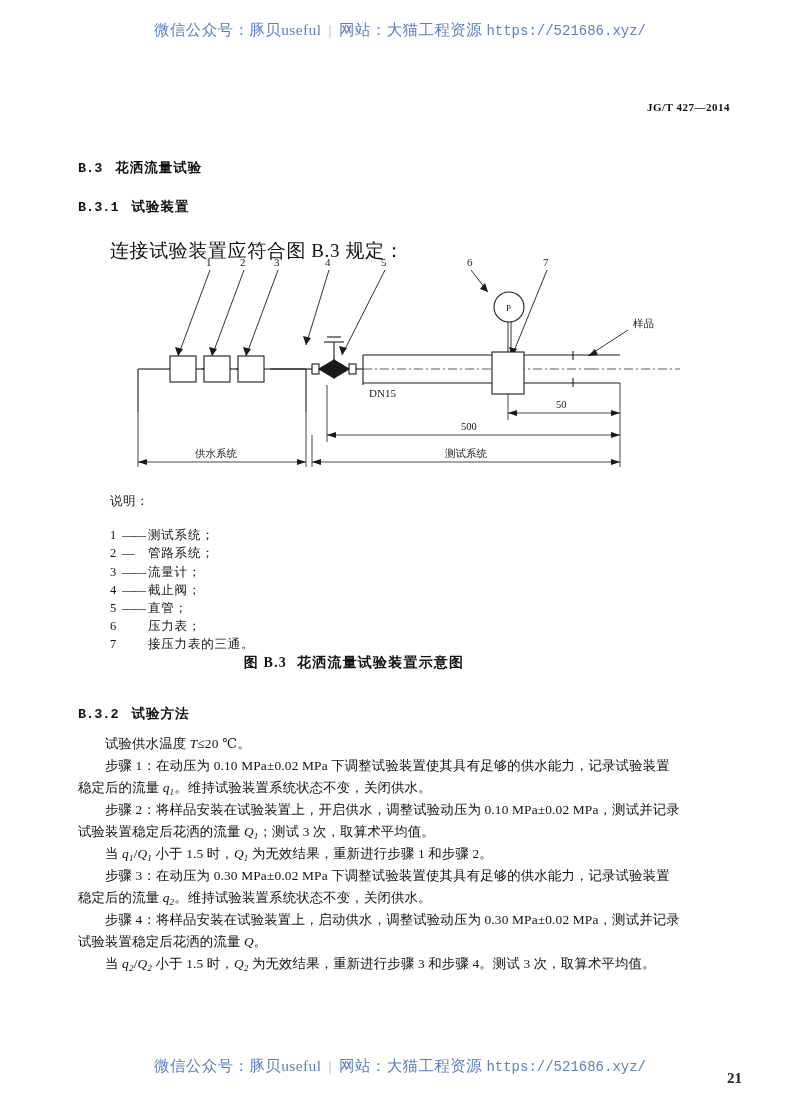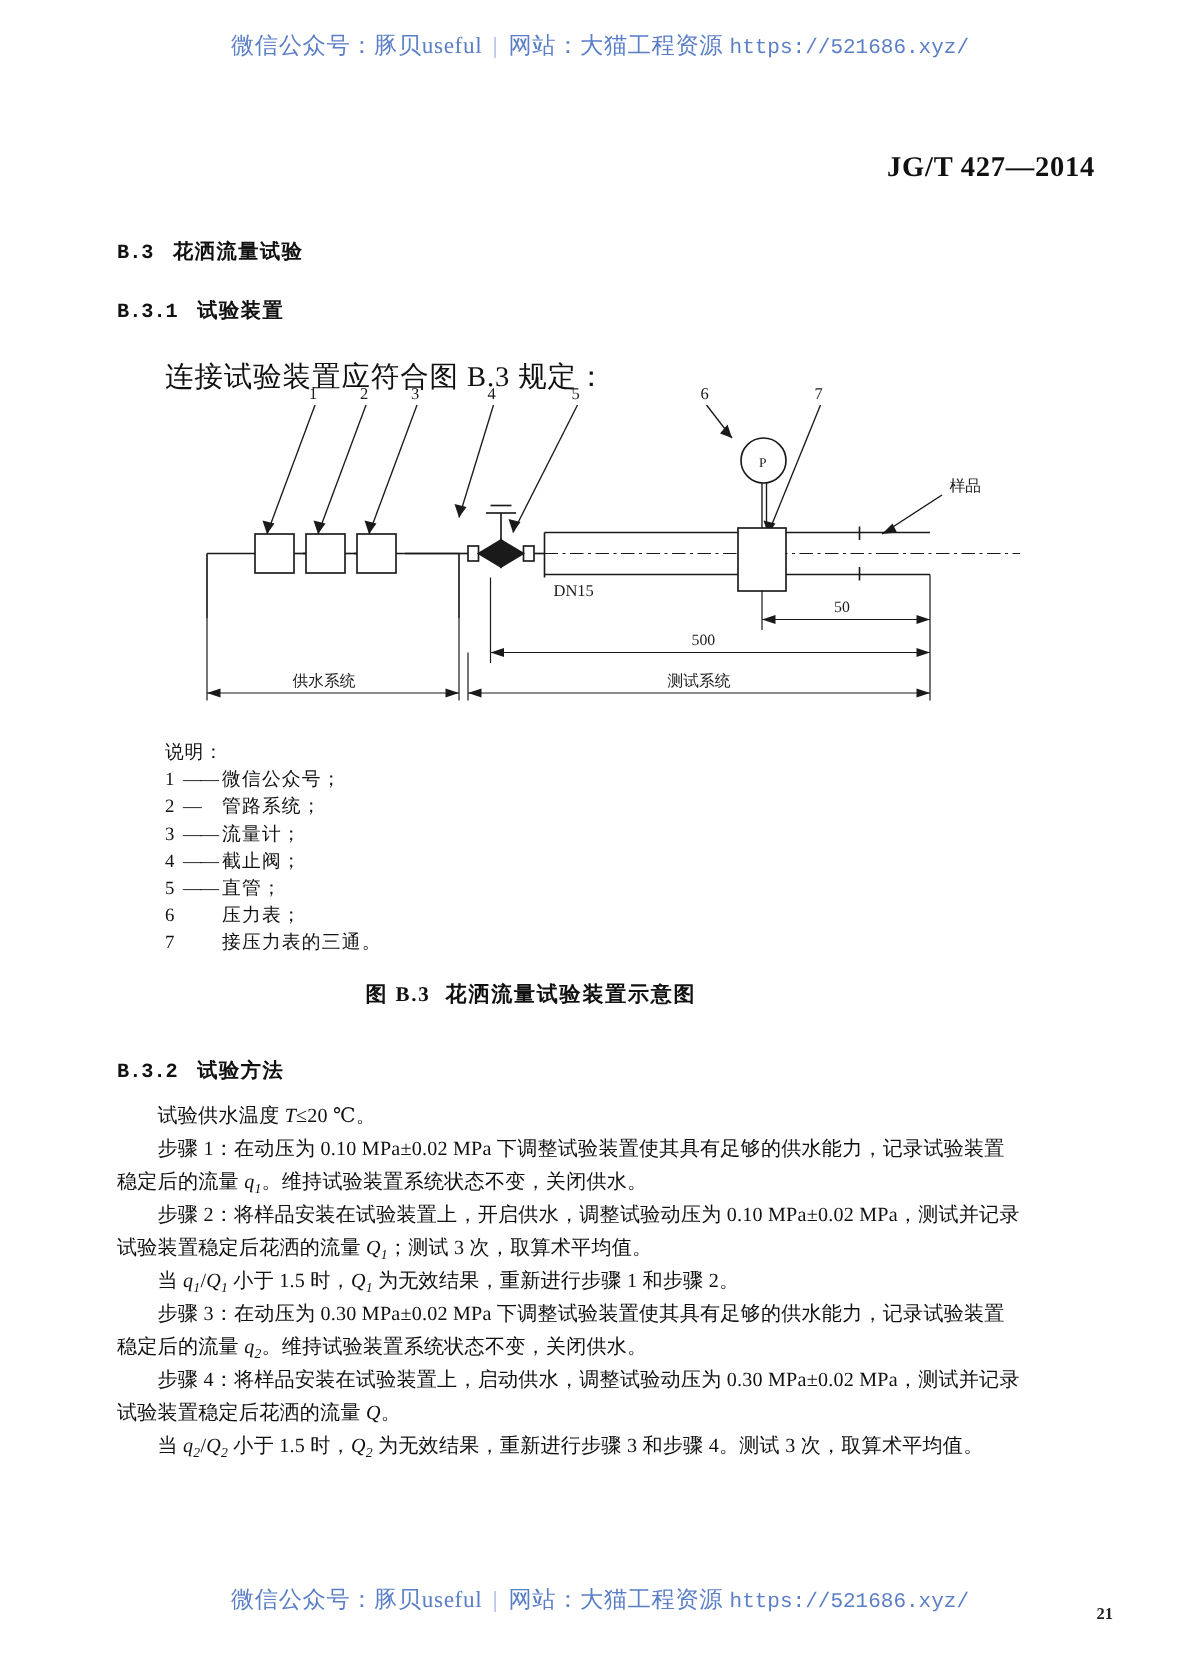--- a/index.html
+++ b/index.html
@@ -36,31 +36,31 @@
     font-size: 14px;
     letter-spacing: 0;
   }
   #watermark-top { top: 20px; }
   #watermark-bottom { top: 1056px; }
 
   .page-number {
     position: absolute;
     right: 58px;
     top: 1070px;
-    font-size: 11px;
+    font-size: 15px;
     font-weight: bold;
     color: #222;
   }
 
   
   .std-number {
     position: absolute;
     right: 70px;
     top: 101px;
-    font-size: 19px;
+    font-size: 11px;
     font-weight: bold;
     letter-spacing: 0.5px;
     font-family: "Liberation Serif", serif;
   }
 
   
   .heading {
     position: absolute;
     left: 78px;
     font-size: 13.5px;
@@ -100,21 +100,21 @@
   
   #figure-key {
     position: absolute;
     left: 110px;
     top: 492px;
     font-size: 12.5px;
     line-height: 18.2px;
   }
   #figure-key .key-title {
     letter-spacing: 0.5px;
-    margin-bottom: 0;
+    margin-bottom: 16px;
   }
   .key-item {
     white-space: nowrap;
     letter-spacing: 0.8px;
   }
   .key-item .k-num {
     display: inline-block;
     width: 12px;
     font-family: "Liberation Serif", serif;
   }
@@ -314,21 +314,21 @@
       <text x="513" y="75">样品</text>
       <text x="75" y="205">供水系统</text>
       <text x="325" y="205">测试系统</text>
     </g>
   </svg>
 </div>
 
 <div id="figure-key">
   <div class="key-title">说明：</div>
   <div class="key-item">
-    <span class="k-num">1</span><span class="k-dash">——</span><span>微信公众号；</span>
+    <span class="k-num">1</span><span class="k-dash">——</span><span>测试系统；</span>
   </div>
   <div class="key-item">
     <span class="k-num">2</span><span class="k-dash">—</span><span>管路系统；</span>
   </div>
   <div class="key-item">
     <span class="k-num">3</span><span class="k-dash">——</span><span>流量计；</span>
   </div>
   <div class="key-item">
     <span class="k-num">4</span><span class="k-dash">——</span><span>截止阀；</span>
   </div>

